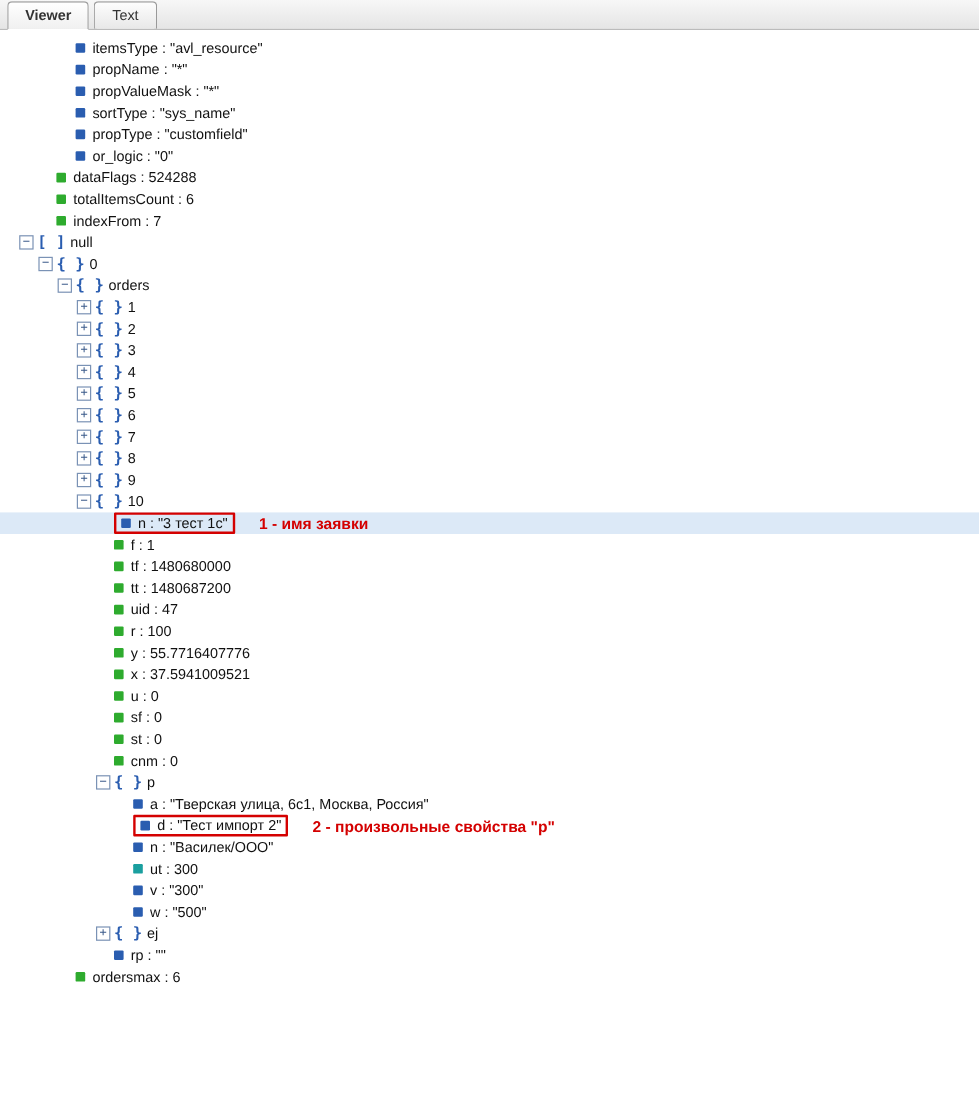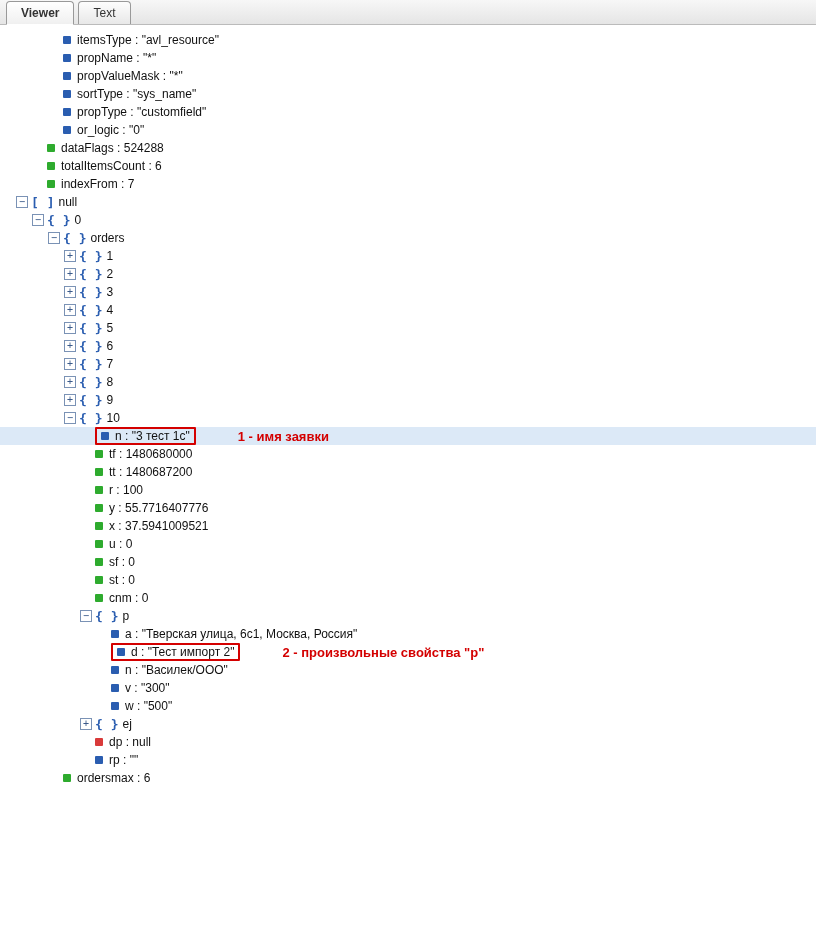--- a/index.html
+++ b/index.html
@@ -97,21 +97,21 @@
   .redbox {
     border: 2px solid #d40000;
     padding: 0 4px;
     border-radius: 1px;
     display: inline-flex;
     align-items: center;
   }
   .annotation {
     color: #d40000;
     font-weight: bold;
-    margin-left: 42px;
+    margin-left: 20px;
     font-size: 13px;
   }
 </style>
 </head>
 <body>
 
 <div class="tabbar">
   <div class="tab active">Viewer</div>
   <div class="tab">Text</div>
 </div>
@@ -321,31 +321,51 @@
   </div>
 
   <div class="row">
       <span class="indent"></span>
       <span class="indent"></span>
       <span class="indent"></span>
       <span class="indent"></span>
       <span class="indent"></span>
       <span class="toggle-placeholder"></span>
       <span class="bullet b-green"></span>
+      <span class="label">f : 1</span>
+    </div>
+  <div class="row">
+      <span class="indent"></span>
+      <span class="indent"></span>
+      <span class="indent"></span>
+      <span class="indent"></span>
+      <span class="indent"></span>
+      <span class="toggle-placeholder"></span>
+      <span class="bullet b-green"></span>
       <span class="label">tf : 1480680000</span>
     </div>
   <div class="row">
       <span class="indent"></span>
       <span class="indent"></span>
       <span class="indent"></span>
       <span class="indent"></span>
       <span class="indent"></span>
       <span class="toggle-placeholder"></span>
       <span class="bullet b-green"></span>
       <span class="label">tt : 1480687200</span>
+    </div>
+  <div class="row">
+      <span class="indent"></span>
+      <span class="indent"></span>
+      <span class="indent"></span>
+      <span class="indent"></span>
+      <span class="indent"></span>
+      <span class="toggle-placeholder"></span>
+      <span class="bullet b-green"></span>
+      <span class="label">uid : 47</span>
     </div>
   <div class="row">
       <span class="indent"></span>
       <span class="indent"></span>
       <span class="indent"></span>
       <span class="indent"></span>
       <span class="indent"></span>
       <span class="toggle-placeholder"></span>
       <span class="bullet b-green"></span>
       <span class="label">r : 100</span>
@@ -461,20 +481,31 @@
       <span class="label">n : "Василек/ООО"</span>
     </div>
   <div class="row">
       <span class="indent"></span>
       <span class="indent"></span>
       <span class="indent"></span>
       <span class="indent"></span>
       <span class="indent"></span>
       <span class="indent"></span>
       <span class="toggle-placeholder"></span>
+      <span class="bullet b-teal"></span>
+      <span class="label">ut : 300</span>
+    </div>
+  <div class="row">
+      <span class="indent"></span>
+      <span class="indent"></span>
+      <span class="indent"></span>
+      <span class="indent"></span>
+      <span class="indent"></span>
+      <span class="indent"></span>
+      <span class="toggle-placeholder"></span>
       <span class="bullet b-blue"></span>
       <span class="label">v : "300"</span>
     </div>
   <div class="row">
       <span class="indent"></span>
       <span class="indent"></span>
       <span class="indent"></span>
       <span class="indent"></span>
       <span class="indent"></span>
       <span class="indent"></span>
@@ -494,30 +525,20 @@
       <span class="label">ej</span>
     </div>
 
   <div class="row">
       <span class="indent"></span>
       <span class="indent"></span>
       <span class="indent"></span>
       <span class="indent"></span>
       <span class="indent"></span>
       <span class="toggle-placeholder"></span>
-      <span class="bullet b-red"></span>
-      <span class="label">dp : null</span>
-    </div>
-  <div class="row">
-      <span class="indent"></span>
-      <span class="indent"></span>
-      <span class="indent"></span>
-      <span class="indent"></span>
-      <span class="indent"></span>
-      <span class="toggle-placeholder"></span>
       <span class="bullet b-blue"></span>
       <span class="label">rp : ""</span>
     </div>
 
   <div class="row">
       <span class="indent"></span>
       <span class="indent"></span>
       <span class="indent"></span>
       <span class="toggle-placeholder"></span>
       <span class="bullet b-green"></span>

